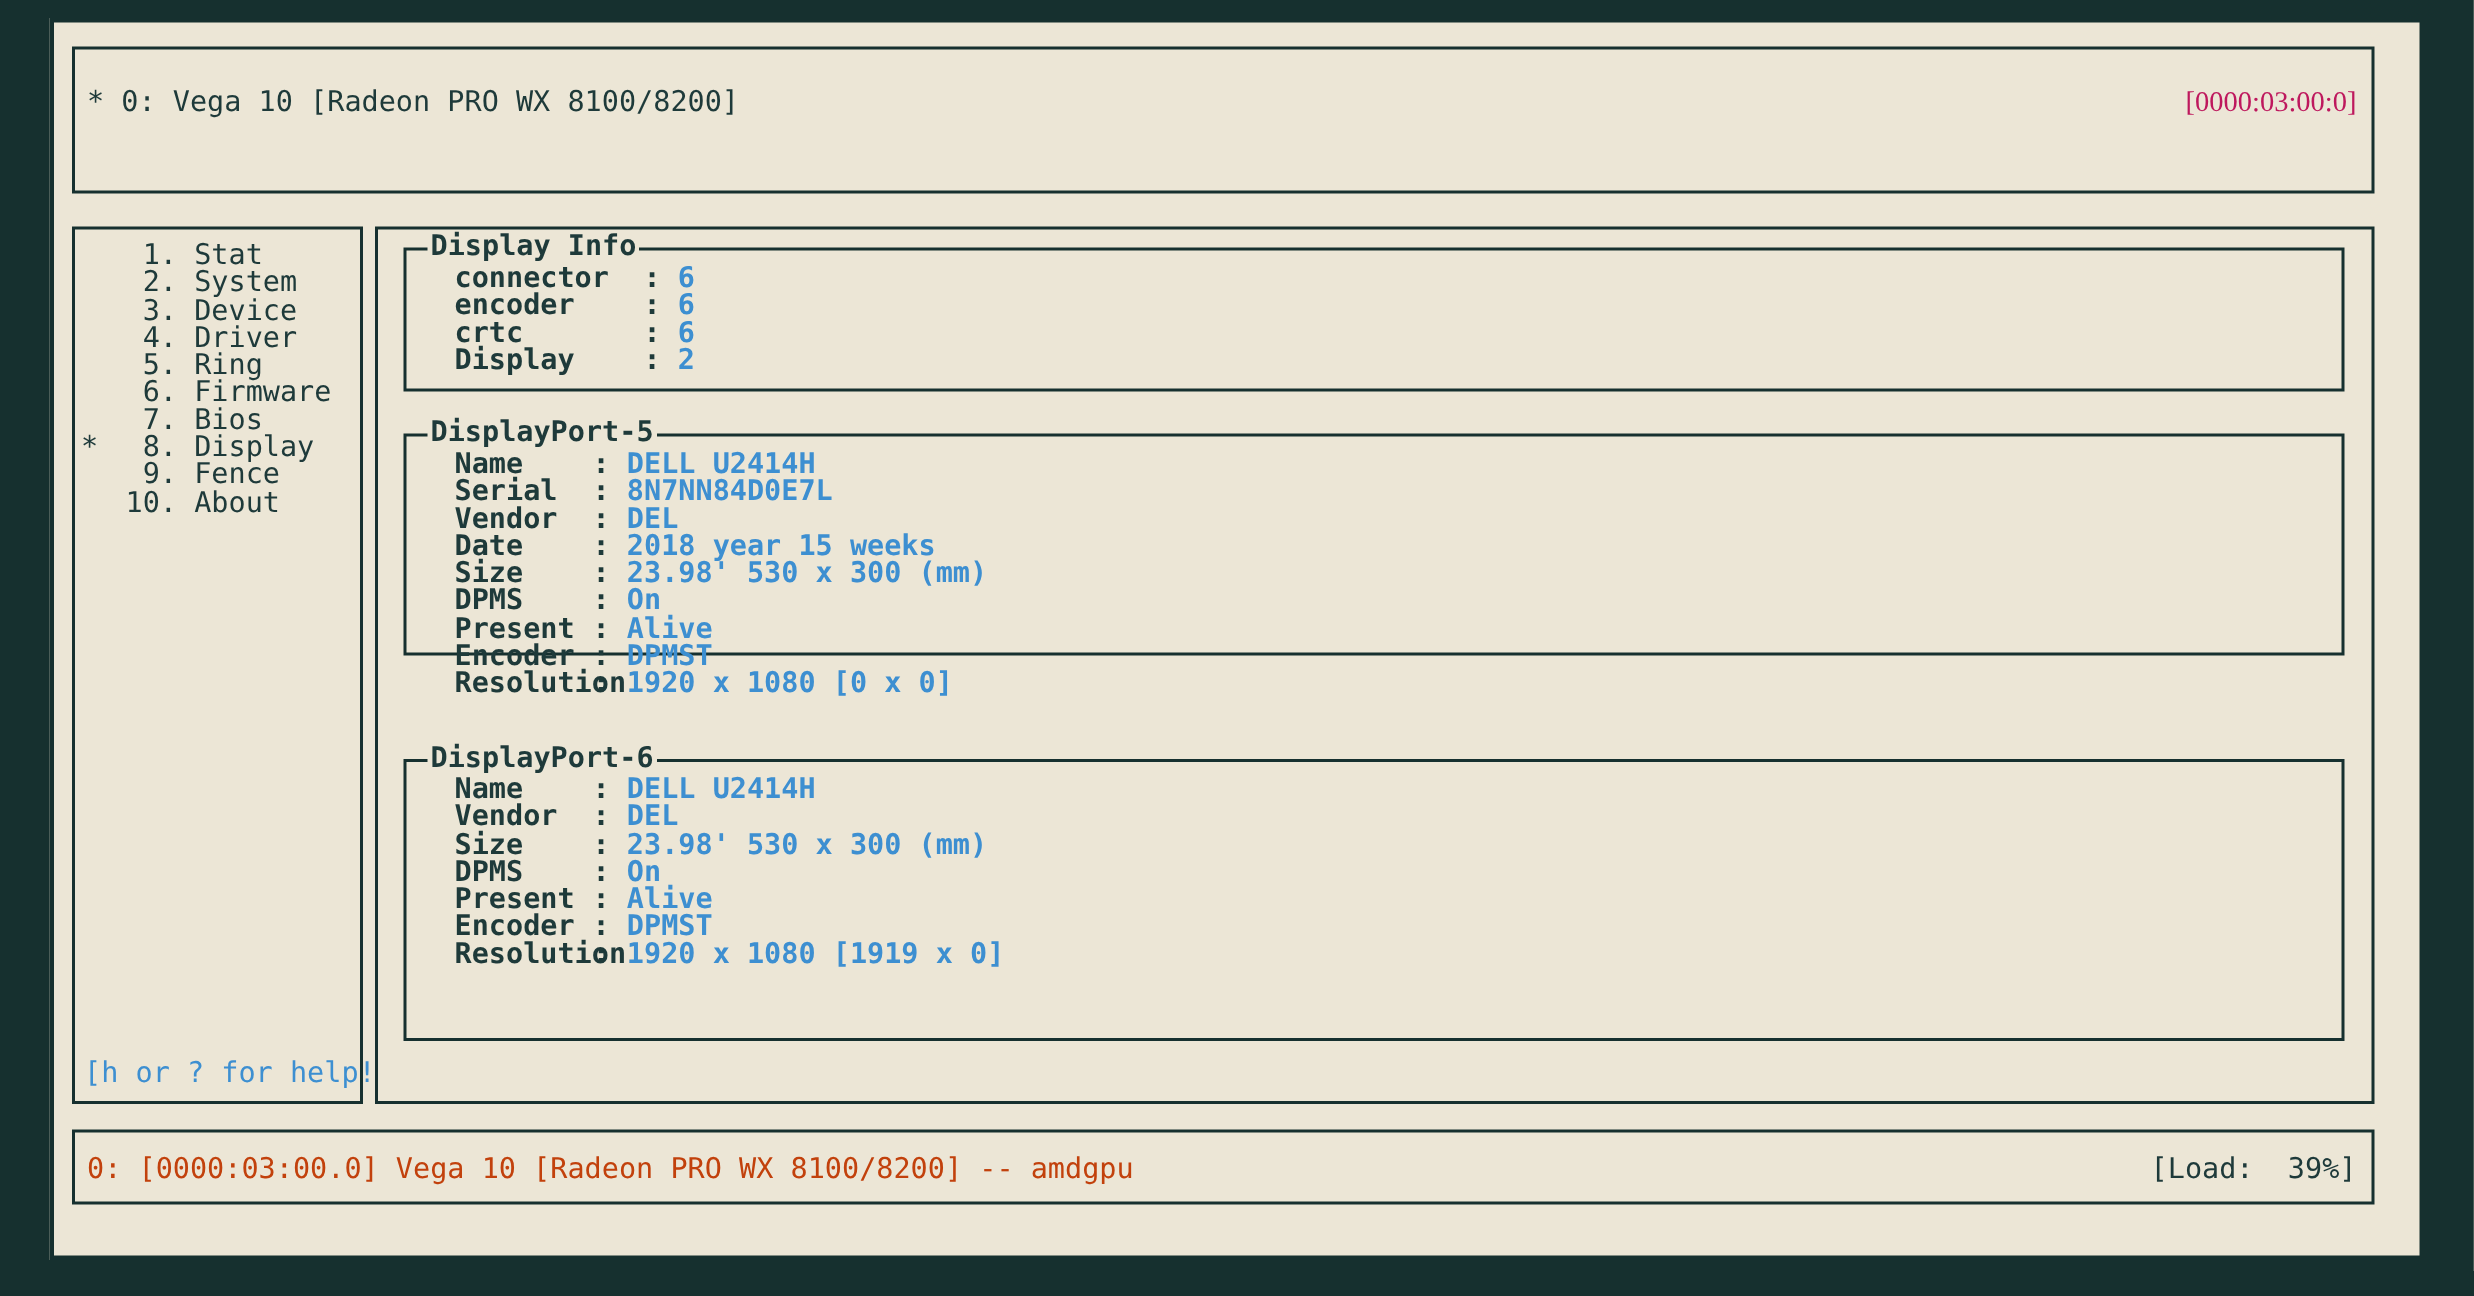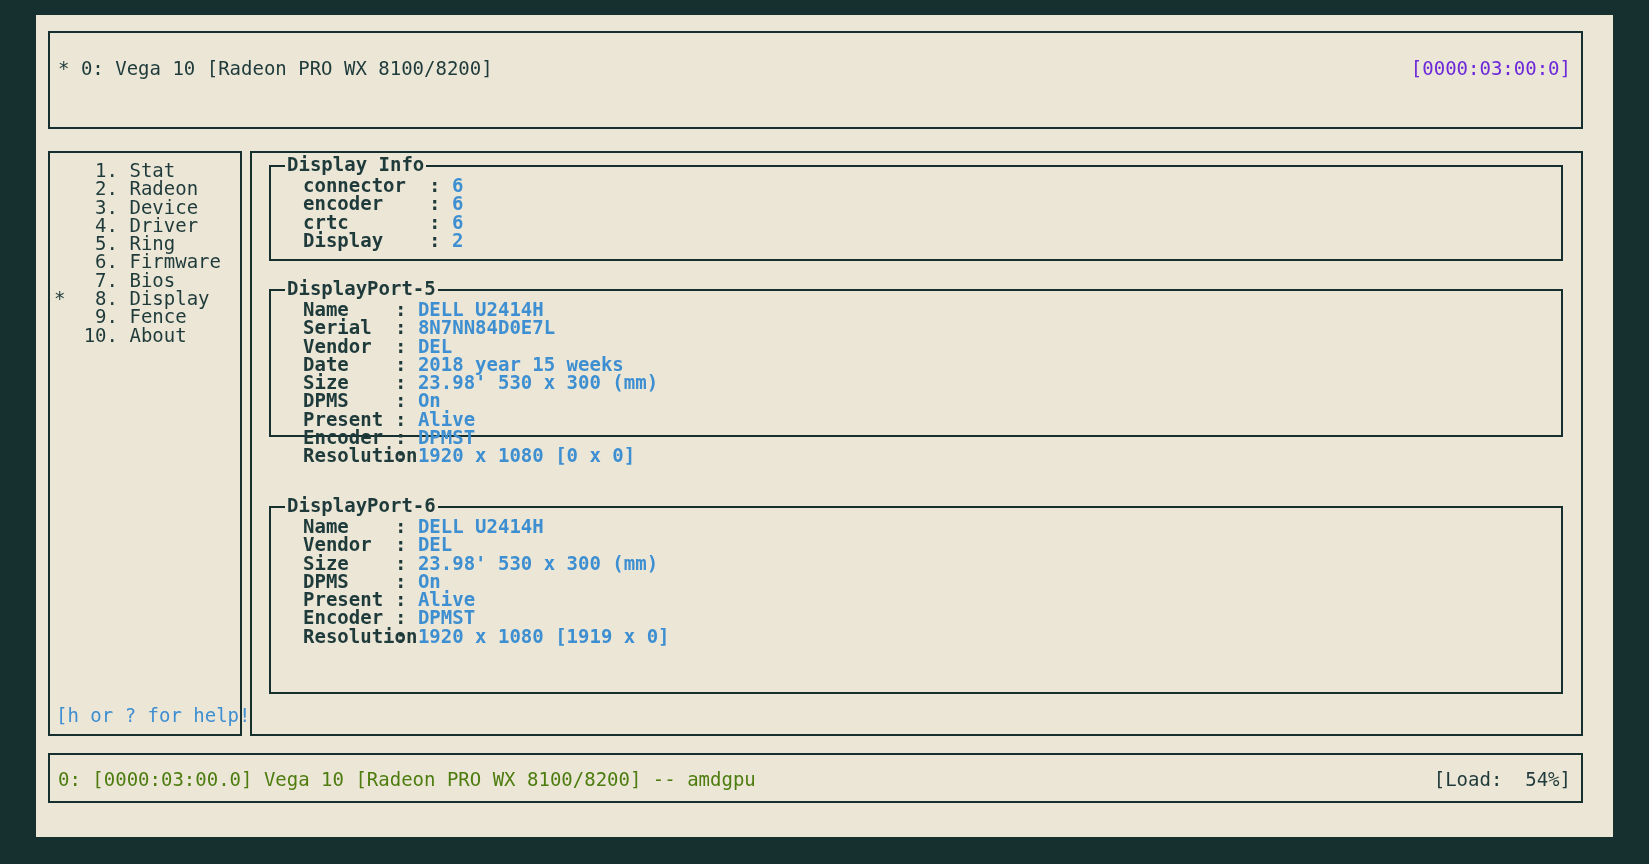--- a/index.html
+++ b/index.html
@@ -64,21 +64,21 @@
     right: 10px;
     top: 10px;
     display: flex;
     justify-content: space-between;
     align-items: baseline;
     font-size: 19px;
     line-height: 24px;
     margin-top: 13px;
   }
   .hdr-name { color: #1e3a3a; white-space: pre; }
-  .hdr-pci  { color: #6d28d9; white-space: pre; }
+  .hdr-pci  { color: #be185d; white-space: pre; font-family: Liberation Serif, serif; }
 
   
   #middle {
     position: absolute;
     left: 12px;
     top: 136px;
     width: 1535px;
     height: 585px;
   }
 
@@ -176,41 +176,41 @@
     position: absolute;
     left: 8px;
     right: 10px;
     top: 12px;
     display: flex;
     justify-content: space-between;
     align-items: baseline;
     font-size: 19px;
     line-height: 24px;
   }
-  .ftr-left  { color: #4d7c0f; white-space: pre; }
+  .ftr-left  { color: #c2410c; white-space: pre; }
   .ftr-right { color: #1e3a3a; white-space: pre; }
 </style>
 </head>
 <body>
 
 <div id="terminal">
 
   <div id="header" class="box">
     <div class="hdr-row">
       <span class="hdr-name">* 0: Vega 10 [Radeon PRO WX 8100/8200]</span>
       <span class="hdr-pci">[0000:03:00:0]</span>
     </div>
   </div>
 
   <div id="middle">
 
     <div id="sidebar" class="box">
       <div id="menu">
           <div class="menu-item"><span class="mi-star"> </span><span class="mi-num">1.</span><span class="mi-label"> Stat</span></div>
-          <div class="menu-item"><span class="mi-star"> </span><span class="mi-num">2.</span><span class="mi-label"> Radeon</span></div>
+          <div class="menu-item"><span class="mi-star"> </span><span class="mi-num">2.</span><span class="mi-label"> System</span></div>
           <div class="menu-item"><span class="mi-star"> </span><span class="mi-num">3.</span><span class="mi-label"> Device</span></div>
           <div class="menu-item"><span class="mi-star"> </span><span class="mi-num">4.</span><span class="mi-label"> Driver</span></div>
           <div class="menu-item"><span class="mi-star"> </span><span class="mi-num">5.</span><span class="mi-label"> Ring</span></div>
           <div class="menu-item"><span class="mi-star"> </span><span class="mi-num">6.</span><span class="mi-label"> Firmware</span></div>
           <div class="menu-item"><span class="mi-star"> </span><span class="mi-num">7.</span><span class="mi-label"> Bios</span></div>
           <div class="menu-item selected"><span class="mi-star">*</span><span class="mi-num">8.</span><span class="mi-label"> Display</span></div>
           <div class="menu-item"><span class="mi-star"> </span><span class="mi-num">9.</span><span class="mi-label"> Fence</span></div>
           <div class="menu-item"><span class="mi-star"> </span><span class="mi-num">10.</span><span class="mi-label"> About</span></div>
         </div>
       <div id="help-line">[h or ? for help!]</div>
@@ -255,17 +255,17 @@
             <div class="row"><span class="rkey k-disp">Resolution</span><span class="rsep">:</span><span class="rval"> 1920 x 1080 [1919 x 0]</span></div>
           </div>
       </div>
 
     </div>
   </div>
 
   <div id="footer" class="box">
     <div class="ftr-row">
       <span class="ftr-left">0: [0000:03:00.0] Vega 10 [Radeon PRO WX 8100/8200] -- amdgpu</span>
-      <span class="ftr-right">[Load:  54%]</span>
+      <span class="ftr-right">[Load:  39%]</span>
     </div>
   </div>
 
 </div>
 
 </body></html>

